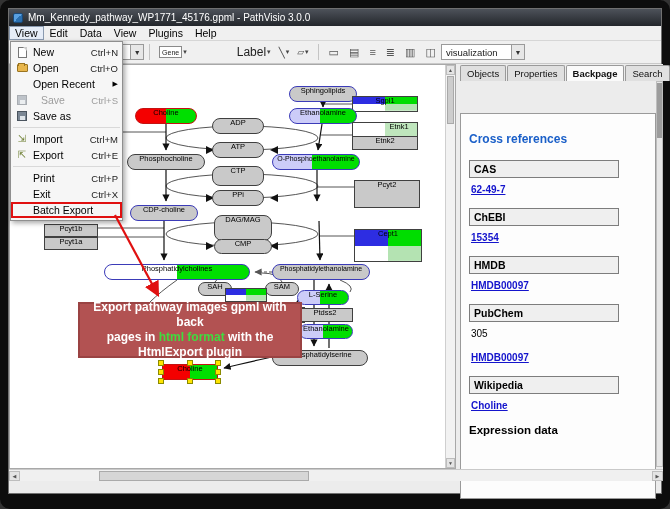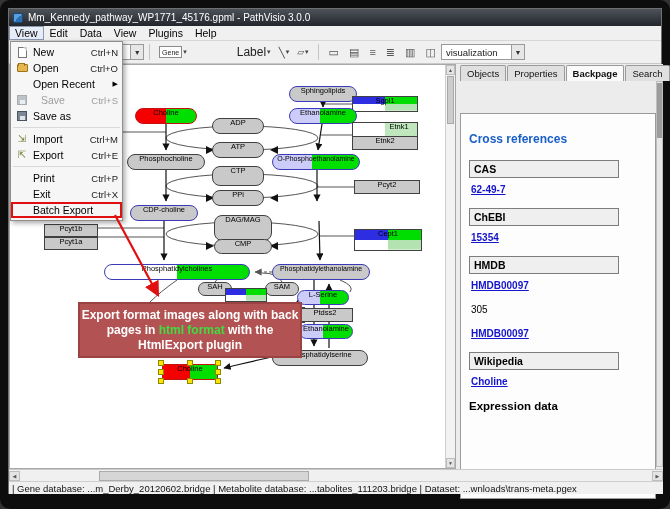--- a/index.html
+++ b/index.html
@@ -254,39 +254,39 @@
           </div>
         <div class="node" style="left:117px;top:89px;width:78px;height:16px;">
             <span>Phosphocholine</span>
           </div>
         <div class="node lav-green bblue" style="left:262px;top:89px;width:88px;height:16px;font-size:7px;">
             <span>O-Phosphoethanolamine</span>
           </div>
         <div class="node" style="left:202px;top:101px;width:52px;height:20px;">
             <span>CTP</span>
           </div>
-        <div class="node rect" style="left:344px;top:115px;width:66px;height:14px;">
+        <div class="node rect" style="left:344px;top:115px;width:66px;height:28px;">
             <span>Pcyt2</span>
           </div>
         <div class="node" style="left:202px;top:125px;width:52px;height:16px;">
             <span>PPi</span>
           </div>
         <div class="node bblue" style="left:120px;top:140px;width:68px;height:16px;">
             <span>CDP-choline</span>
           </div>
         <div class="node" style="left:204px;top:150px;width:58px;height:26px;">
             <span>DAG/MAG</span>
           </div>
         <div class="node rect" style="left:34px;top:159px;width:54px;height:13px;">
             <span>Pcyt1b</span>
           </div>
         <div class="node rect" style="left:34px;top:172px;width:54px;height:13px;">
             <span>Pcyt1a</span>
           </div>
-        <div class="node rect quad" style="left:344px;top:164px;width:68px;height:22px;">
+        <div class="node rect quad" style="left:344px;top:164px;width:68px;height:33px;">
             <span>Cept1</span>
           </div>
         <div class="node" style="left:204px;top:174px;width:58px;height:15px;">
             <span>CMP</span>
           </div>
         <div class="node white-green bblue" style="left:94px;top:199px;width:146px;height:16px;">
             <span>Phosphatidylcholines</span>
           </div>
         <div class="node bblue" style="left:262px;top:199px;width:98px;height:16px;font-size:7px;">
             <span>Phosphatidylethanolamine</span>
@@ -318,21 +318,21 @@
         <div class="handle" style="left:148px;top:295px;"></div>
         <div class="handle" style="left:177px;top:295px;"></div>
         <div class="handle" style="left:205px;top:295px;"></div>
         <div class="handle" style="left:148px;top:304px;"></div>
         <div class="handle" style="left:205px;top:304px;"></div>
         <div class="handle" style="left:148px;top:313px;"></div>
         <div class="handle" style="left:177px;top:313px;"></div>
         <div class="handle" style="left:205px;top:313px;"></div>
 
         <div class="callout">
-          <div>Export format images along with back</div>
+          <div>Export pathway images gpml with back</div>
           <div><span>pages in </span><span class="hl">html format</span><span> with the</span></div>
           <div>HtmlExport plugin</div>
         </div>
 
         <div class="vscroll">
           <div class="btn" style="top:0;">▲</div>
           <div class="thumb" style="top:11px;height:48px;"></div>
           <div class="btn" style="bottom:0;">▼</div>
         </div>
       </div>
@@ -354,20 +354,21 @@
           </div>
           <div class="xref-sec">
             <div class="xref-head">ChEBI</div>
             <div class="xref-val link">15354</div>
           </div>
           <div class="xref-sec">
             <div class="xref-head">HMDB</div>
             <div class="xref-val link">HMDB00097</div>
           </div>
           <div class="xref-sec">
+            <div class="xref-head">PubChem</div>
             <div class="xref-val">305</div>
           </div>
           <div class="xref-sec">
             <div class="xref-val link">HMDB00097</div>
           </div>
           <div class="xref-sec">
             <div class="xref-head">Wikipedia</div>
             <div class="xref-val link">Choline</div>
           </div>
           <div class="expr-heading">Expression data</div>
@@ -377,23 +378,20 @@
         </div>
       </div>
     </div>
 
     <div class="hscroll">
       <div class="btn" style="left:0;">◀</div>
       <div class="thumb"></div>
       <div class="btn" style="right:0;">▶</div>
     </div>
 
-    <div class="statusbar">
-      <span>| Gene database: ...m_Derby_20120602.bridge | Metabolite database: ...tabolites_111203.bridge | Dataset: ...wnloads\trans-meta.pgex</span>
-    </div>
 
     <div class="filemenu">
       <div class="fm-item">
         <span class="ficon">
             <span class="ic-page"></span>
           </span>
         <span class="flabel">New</span>
           <span class="fshort">Ctrl+N</span>
       </div>
       <div class="fm-item">

